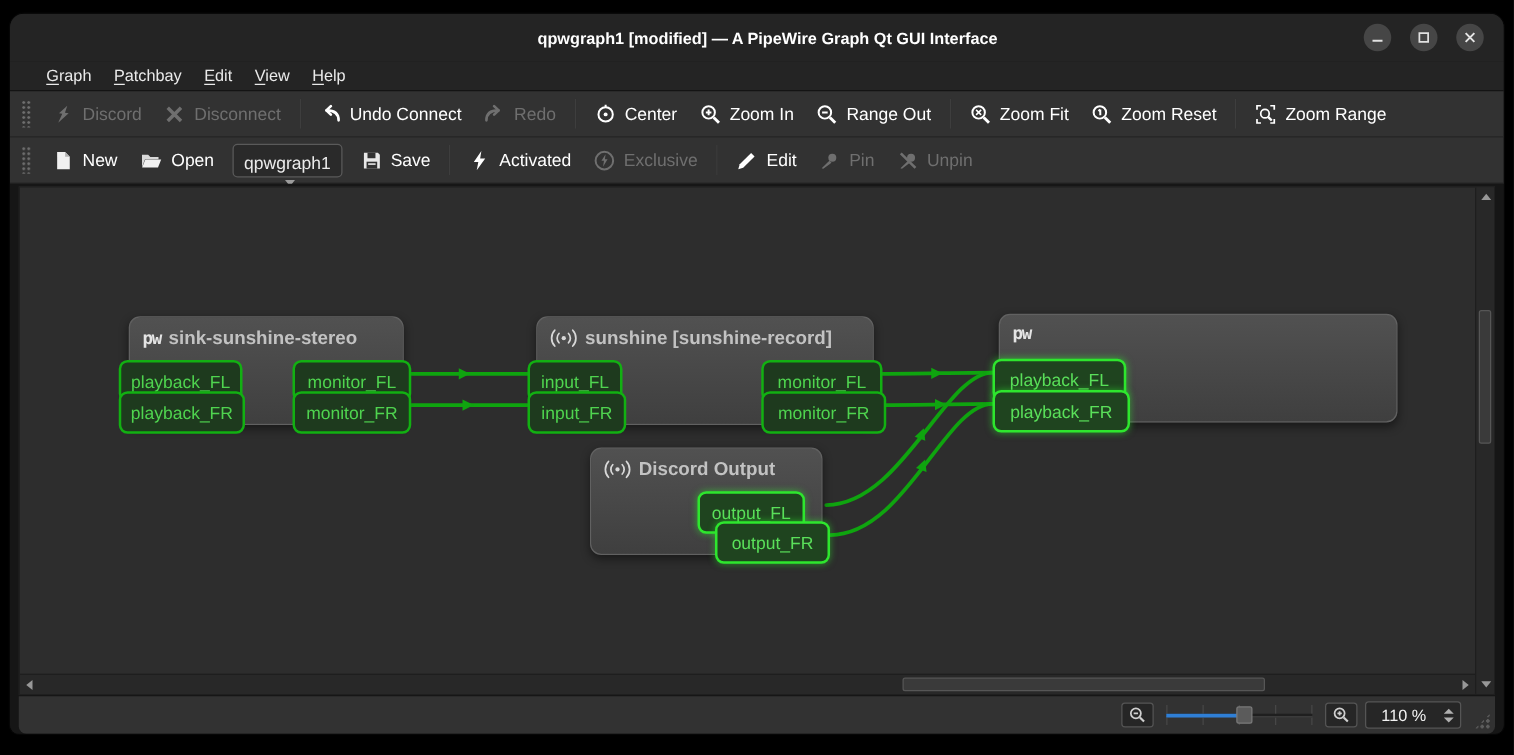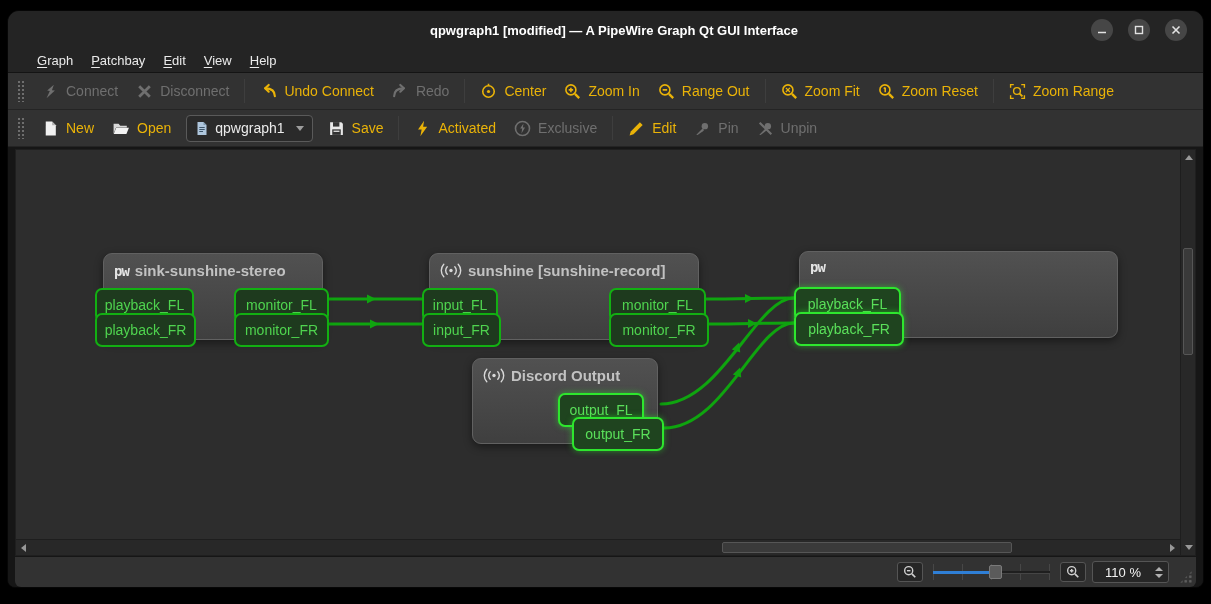--- a/index.html
+++ b/index.html
@@ -38,29 +38,29 @@
     height:37px; background:#323232; display:flex; align-items:center;
     padding:0 6px; border-bottom:1px solid #242424; flex:0 0 auto;
   }
   .tb-handle {
     width:8px; height:22px; margin:0 8px 0 3px;
     background-image:radial-gradient(#6e6e6e 1px, transparent 1.2px);
     background-size:4px 4px;
   }
   .tb-btn {
     display:flex; align-items:center; gap:7px; padding:5px 9px;
-    color:#eab308; font-size:14px; white-space:nowrap; border-radius:3px;
+    color:#ffffff; font-size:14px; white-space:nowrap; border-radius:3px;
   }
   .tb-btn.disabled { color:#6f6f6f; }
   .tb-btn svg { display:block; }
   .tb-sep { width:1px; height:24px; background:#262626; border-right:1px solid #3e3e3e; margin:0 6px; }
   .dropdown {
     display:flex; align-items:center; gap:6px; background:#2a2a2a;
     border:1px solid #5a5a5a; border-radius:4px; height:27px;
-    padding:0 8px; color:#ebebeb; font-size:14px; margin:0 6px;
+    padding:0 8px; color:#ebebeb; font-size:14px; margin:0 6px;flex-direction:column;
   }
   .dd-arrow { width:0; height:0; border-left:4px solid transparent; border-right:4px solid transparent; border-top:5px solid #9d9d9d; margin-left:5px; }
   
   .central { flex:1; background:#161616; padding:2px 7px 0 7px; display:flex; flex-direction:column; }
   .canvas-area { position:relative; height:407px; background:#2d2d2d; border:1px solid #1f1f1f; }
   .graph-viewport { position:absolute; left:0; top:0; right:15px; bottom:16px; overflow:hidden; }
   .wires { position:absolute; left:0; top:0; }
   
   .node {
     position:absolute; background:linear-gradient(#515151,#3f3f3f);
@@ -157,21 +157,21 @@
     <div class="menu-item"><span class="mn">H</span><span>elp</span></div>
   </div>
 
   <div class="toolbar">
     <div class="tb-handle"></div>
 
     <div class="tb-btn disabled">
       <svg width="17" height="17" viewBox="0 0 16 16" fill="currentColor" stroke="none">
           <path d="M10.2 1.2 L4.8 7.6 L7.3 7.6 L5.2 14.8 L12 6.6 L9.2 6.6 Z" transform="rotate(8 8 8)"></path>
         </svg>
-      <span>Connect</span>
+      <span>Discord</span>
     </div>
     <div class="tb-btn disabled">
       <svg width="17" height="17" viewBox="0 0 16 16" stroke="currentColor" fill="none">
           <path d="M3 3 L13 13 M13 3 L3 13" stroke-width="2.6"></path>
         </svg>
       <span>Disconnect</span>
     </div>
 
     <div class="tb-sep"></div>
 

